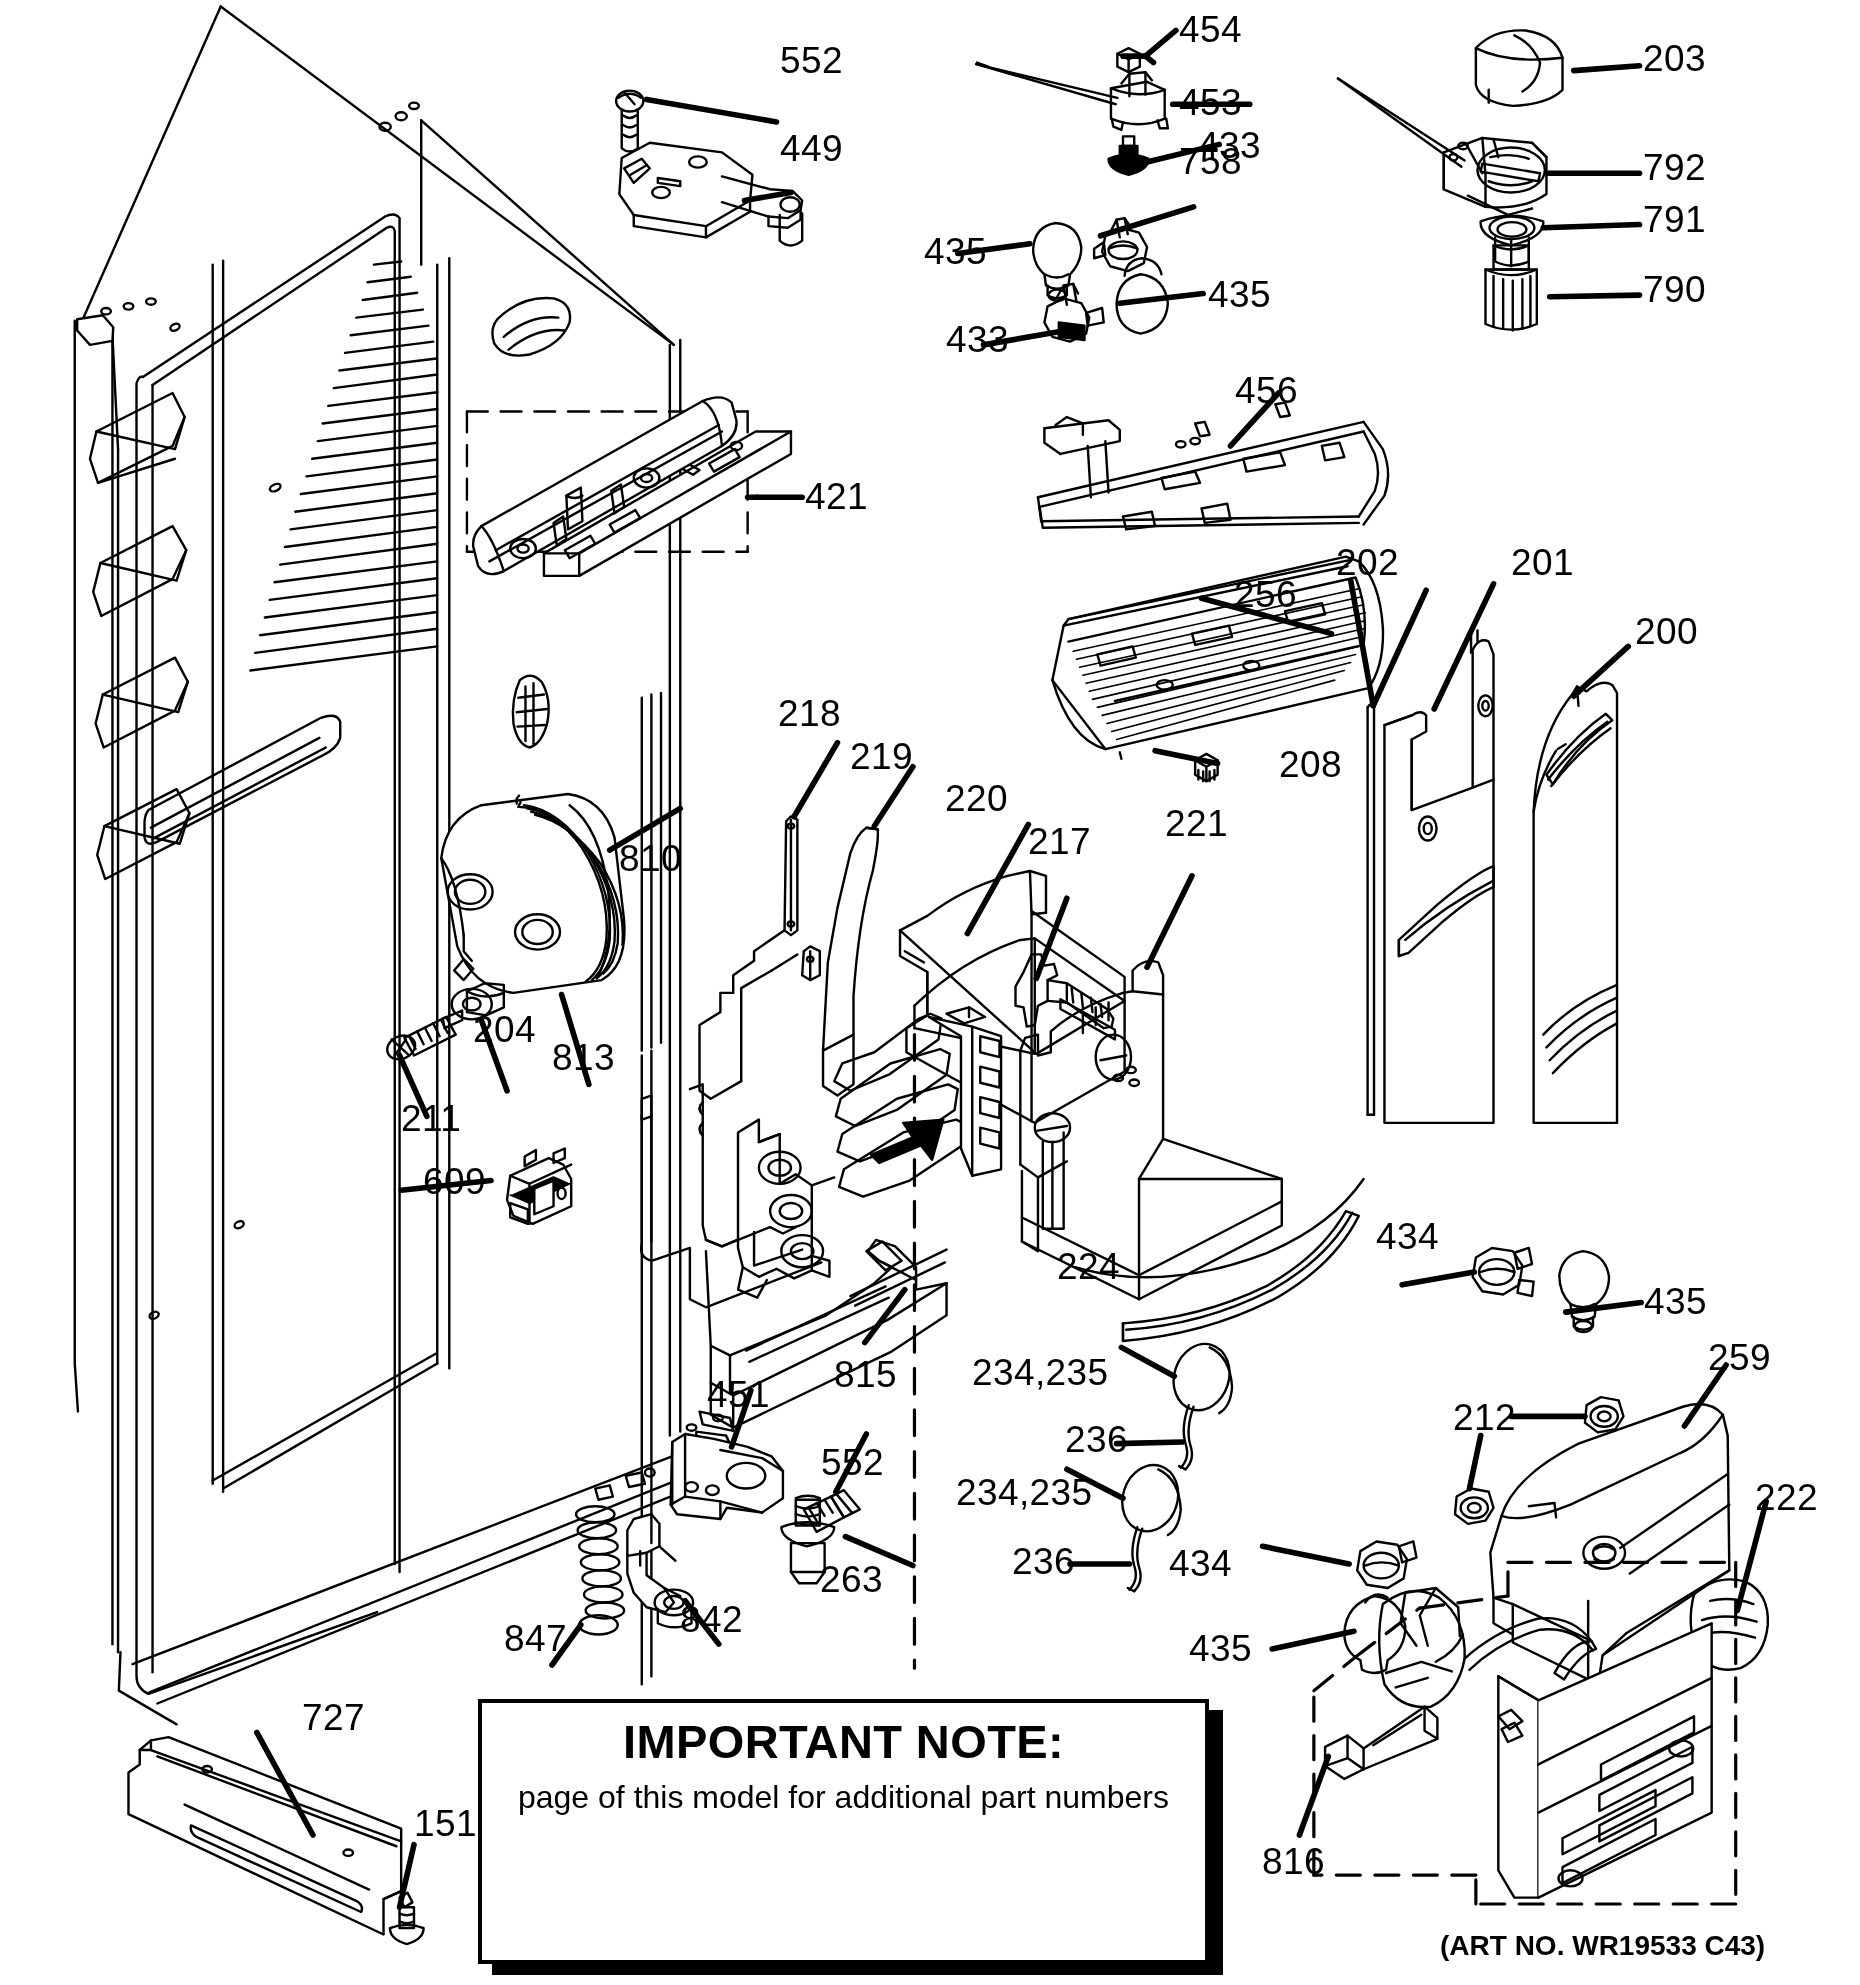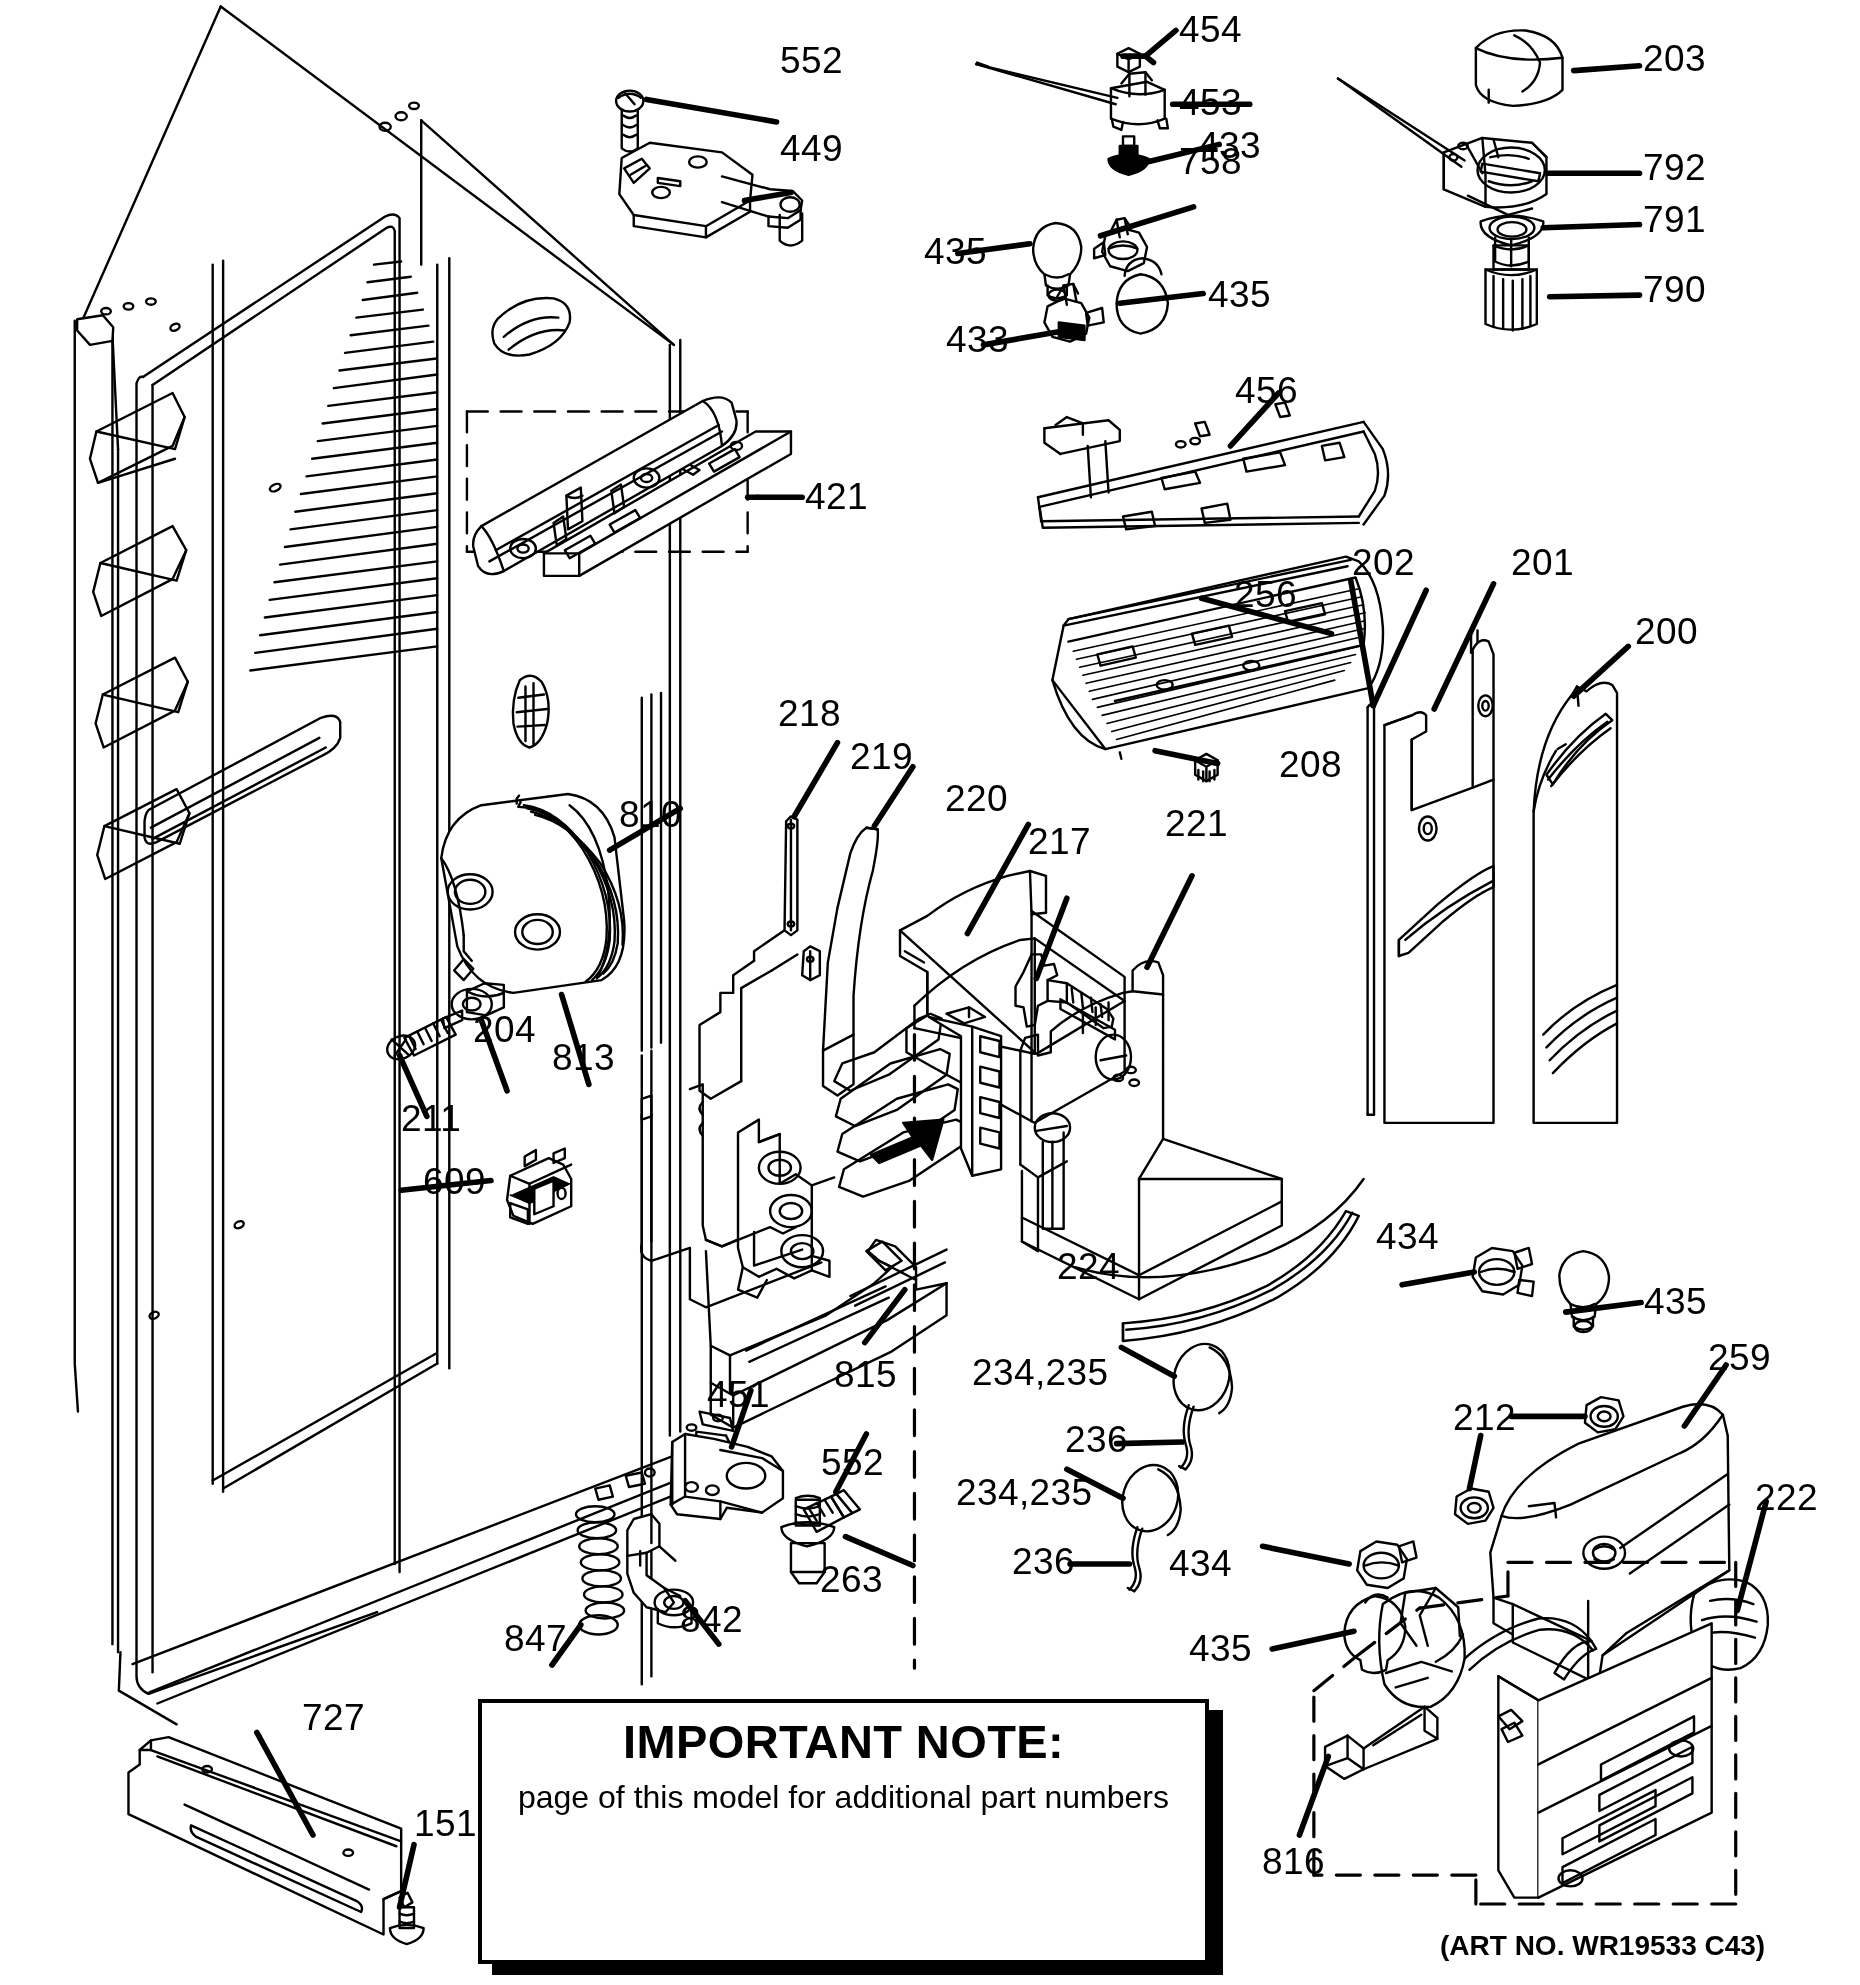--- a/index.html
+++ b/index.html
@@ -807,29 +807,29 @@
   <div class="callout" style="left:1643px;top:201px;">791</div>
   <div class="callout" style="left:1643px;top:271px;">790</div>
   <div class="callout" style="left:1198px;top:127px;">433</div>
   <div class="callout" style="left:924px;top:233px;">435</div>
   <div class="callout" style="left:1208px;top:276px;">435</div>
   <div class="callout" style="left:946px;top:321px;">433</div>
   <div class="callout" style="left:805px;top:478px;">421</div>
   <div class="callout" style="left:1235px;top:372px;">456</div>
   <div class="callout" style="left:1234px;top:576px;">256</div>
   <div class="callout" style="left:1279px;top:746px;">208</div>
-  <div class="callout" style="left:1336px;top:544px;margin-left:16px;">202</div>
+  <div class="callout" style="left:1336px;top:544px;">202</div>
   <div class="callout" style="left:1511px;top:544px;">201</div>
   <div class="callout" style="left:1635px;top:613px;">200</div>
   <div class="callout" style="left:778px;top:695px;">218</div>
   <div class="callout" style="left:850px;top:738px;">219</div>
   <div class="callout" style="left:945px;top:780px;">220</div>
   <div class="callout" style="left:1028px;top:823px;">217</div>
   <div class="callout" style="left:1165px;top:805px;">221</div>
-  <div class="callout" style="left:619px;top:796px;text-align:right;">810</div>
+  <div class="callout" style="left:619px;top:840px;text-align:right;">810</div>
   <div class="callout" style="left:552px;top:1039px;">813</div>
   <div class="callout" style="left:473px;top:1011px;">204</div>
   <div class="callout" style="left:401px;top:1100px;">211</div>
   <div class="callout" style="left:423px;top:1163px;">609</div>
   <div class="callout" style="left:834px;top:1356px;">815</div>
   <div class="callout" style="left:1057px;top:1248px;">224</div>
   <div class="callout" style="left:707px;top:1376px;">451</div>
   <div class="callout" style="left:821px;top:1444px;">552</div>
   <div class="callout" style="left:820px;top:1561px;">263</div>
   <div class="callout" style="left:680px;top:1601px;">842</div>

